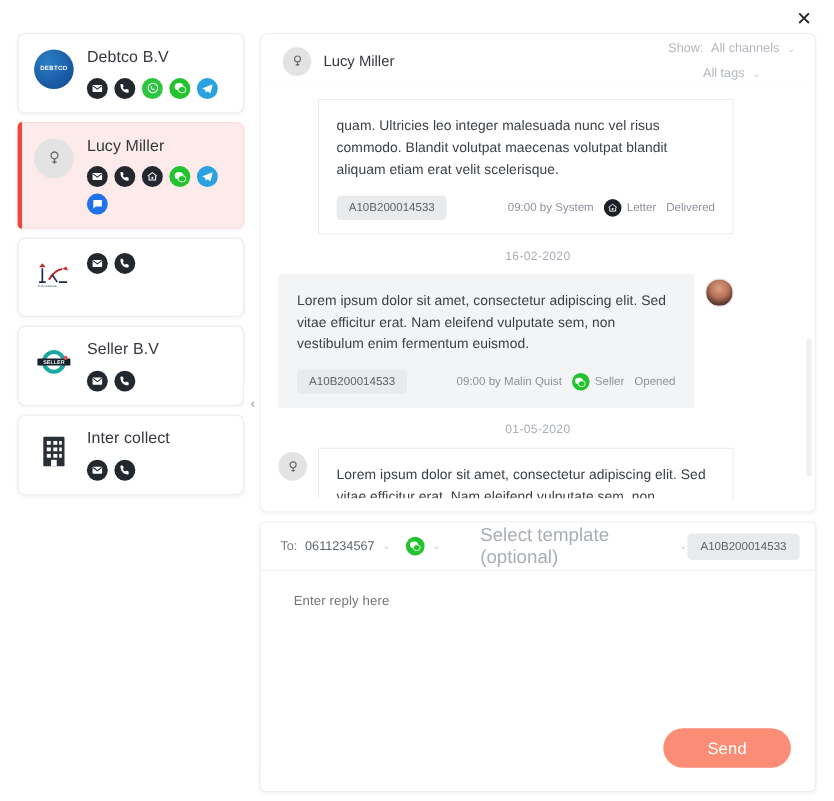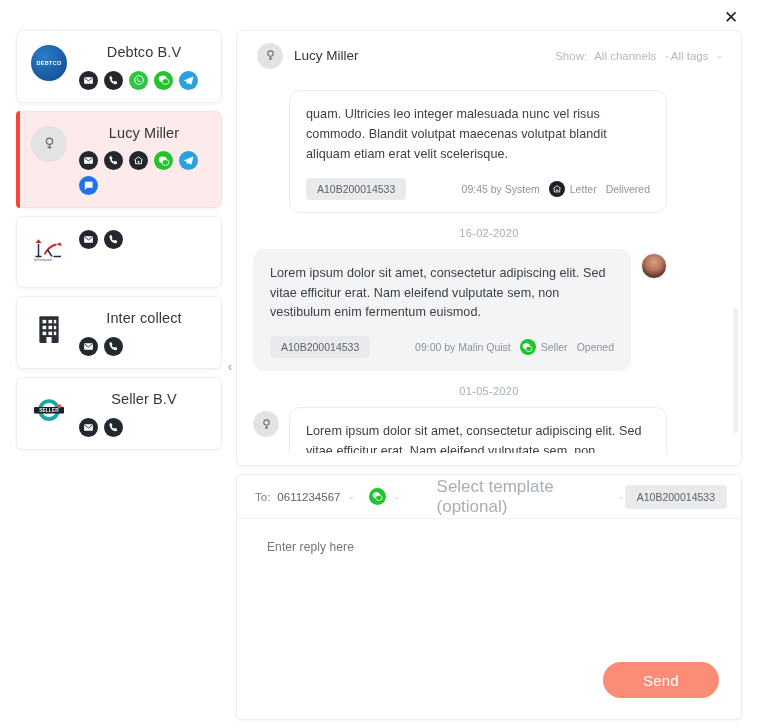--- a/index.html
+++ b/index.html
@@ -55,21 +55,21 @@
     background: radial-gradient(circle at 35% 30%, #2a7fc4 0%, #1b5fa8 55%, #114a8a 100%);
     color: #ffffff; font-size: 6px; font-weight: bold; letter-spacing: .3px;
   }
   .c-avatar.logo-person { background: #e3e3e3; color: #6d6d6d; }
   .c-avatar.logo-court  { background: #ffffff; border-radius: 0; }
   .c-avatar.logo-seller { background: #ffffff; border-radius: 0; }
   .c-avatar.logo-build  { background: #ffffff; border-radius: 0; color: #2b2f38; }
   .c-body { flex: 1; min-width: 0; padding-top: 1px; }
   .c-name {
     font-size: 14.5px; color: #33373d; line-height: 1.22;
-    margin-bottom: 9px; letter-spacing: .1px; text-align: center;
+    margin-bottom: 9px; letter-spacing: .1px;
   }
   .chan-row { display: flex; gap: 6px; align-items: center; flex-wrap: wrap; }
   .chan {
     width: 19px; height: 19px; border-radius: 50%;
     display: flex; align-items: center; justify-content: center;
     flex: 0 0 19px;
   }
   .chan svg { display: block; }
   .ch-dark { background: #23272e; }
   .ch-green { background: #2ec641; }
@@ -104,21 +104,21 @@
     padding: 0 18px 0 20px;
     box-shadow: 0 1px 2px rgba(20,30,50,0.04);
   }
   .hdr-avatar {
     width: 26px; height: 26px; border-radius: 50%;
     background: #e3e3e3; color: #6d6d6d;
     display: flex; align-items: center; justify-content: center;
     flex: 0 0 26px; margin-right: 11px;
   }
   .hdr-name { font-size: 13.5px; color: #33373d; }
-  .hdr-filters { margin-left: auto; display: flex; align-items: center; gap: 0; }
+  .hdr-filters { margin-left: auto; display: flex; align-items: center; gap: 11px; flex-direction: column; }
   .flt { display: flex; align-items: center; gap: 7px; cursor: pointer; }
   .flt-label { font-size: 11.5px; color: #b3b8bf; }
   .flt-value { font-size: 11.5px; color: #b3b8bf; }
   .caret { color: #ccd1d7; font-size: 9px; line-height: 1; }
 
   
   .messages-wrap {
     position: relative;
     flex: 0 0 386px;
     background: #ffffff;
@@ -150,21 +150,21 @@
     display: flex; align-items: center; justify-content: center;
   }
   .msg-avatar.person { background: #e3e3e3; color: #6d6d6d; }
   .msg-avatar.photo {
     background: radial-gradient(circle at 50% 34%, #d9a184 0%, #b8715a 42%, #5b3b2e 72%, #3c2a22 100%);
     border: 1px solid #e8e8e8;
   }
 
   .bubble {
     max-width: 378px; min-width: 300px;
-    border-radius: 11px; padding: 14px 16px 12px 16px;
+    border-radius: 1px; padding: 14px 16px 12px 16px;
   }
   .bubble.outgoing { background: #ffffff; border: 1px solid #e9ecef; }
   .bubble.incoming { background: #f3f4f5; border: 1px solid #f3f4f5; }
   .bubble-text {
     font-size: 12.6px; color: #3b4046; line-height: 1.58;
     letter-spacing: .05px;
   }
   .meta-row {
     display: flex; align-items: center; gap: 10px;
     margin-top: 13px; flex-wrap: nowrap;
@@ -341,20 +341,46 @@
             <path d="M9 10h2v17H9z" fill="#1a2b4a"></path>
             <path d="M6 9h8l-4-5z" fill="#c1292e"></path>
             <path d="M18 24c4-7 10-12 16-13" stroke="#c1292e" stroke-width="2.4" fill="none"></path>
             <path d="M34 11l5-3 2 5z" fill="#c1292e"></path>
             <path d="M30 26h10v2H30z" fill="#1a2b4a"></path>
             <path d="M22 18l6 9" stroke="#1a2b4a" stroke-width="2" fill="none"></path>
             <text x="4" y="33" font-size="3.4" fill="#43506b" font-family="Liberation Sans">de Rechtspraak</text>
           </svg>
         </div>
         <div class="c-body">
+          <div class="chan-row">
+            <span class="chan ch-dark">
+              <svg width="11" height="11" viewBox="0 0 24 24" fill="none" stroke="#fff" stroke-width="2.4">
+                <rect x="2.5" y="5" width="19" height="14" rx="1.5" fill="#fff" stroke="none"></rect>
+                <path d="M3.5 6.5 12 13l8.5-6.5" stroke="#23272e" stroke-width="2"></path>
+              </svg>
+            </span>
+            <span class="chan ch-dark">
+              <svg width="11" height="11" viewBox="0 0 24 24" fill="#fff">
+                <path d="M6.6 2.8c.9 0 1.5.5 1.8 1.3l1 2.6c.3.8.1 1.6-.5 2.1l-1 .9c1 2.1 2.7 3.8 4.8 4.8l.9-1c.5-.6 1.3-.8 2.1-.5l2.6 1c.8.3 1.3.9 1.3 1.8v2.4c0 1.2-1 2.1-2.2 2C9.6 20 4 14.4 3.2 5.1 3.1 3.9 4 2.9 5.2 2.8z"></path>
+              </svg>
+            </span>
+          </div>
+        </div>
+      </div>
+      <div class="contact-card">
+        <div class="c-avatar logo-seller">
+          <svg width="38" height="28" viewBox="0 0 48 34">
+            <circle cx="24" cy="17" r="12" fill="none" stroke="#1aa8a0" stroke-width="5"></circle>
+            <rect x="4" y="13" width="40" height="8.5" rx="1" fill="#16202b"></rect>
+            <text x="24" y="19.8" font-size="6.6" fill="#e8eef2" text-anchor="middle" font-family="Liberation Sans" font-weight="bold">SELLER</text>
+            <circle cx="38" cy="12" r="2.6" fill="#e2504a"></circle>
+          </svg>
+        </div>
+        <div class="c-body">
+          <div class="c-name">Seller B.V</div>
           <div class="chan-row">
             <span class="chan ch-dark">
               <svg width="11" height="11" viewBox="0 0 24 24" fill="none" stroke="#fff" stroke-width="2.4">
                 <rect x="2.5" y="5" width="19" height="14" rx="1.5" fill="#fff" stroke="none"></rect>
                 <path d="M3.5 6.5 12 13l8.5-6.5" stroke="#23272e" stroke-width="2"></path>
               </svg>
             </span>
             <span class="chan ch-dark">
               <svg width="11" height="11" viewBox="0 0 24 24" fill="#fff">
                 <path d="M6.6 2.8c.9 0 1.5.5 1.8 1.3l1 2.6c.3.8.1 1.6-.5 2.1l-1 .9c1 2.1 2.7 3.8 4.8 4.8l.9-1c.5-.6 1.3-.8 2.1-.5l2.6 1c.8.3 1.3.9 1.3 1.8v2.4c0 1.2-1 2.1-2.2 2C9.6 20 4 14.4 3.2 5.1 3.1 3.9 4 2.9 5.2 2.8z"></path>
@@ -391,46 +417,20 @@
               </svg>
             </span>
             <span class="chan ch-dark">
               <svg width="11" height="11" viewBox="0 0 24 24" fill="#fff">
                 <path d="M6.6 2.8c.9 0 1.5.5 1.8 1.3l1 2.6c.3.8.1 1.6-.5 2.1l-1 .9c1 2.1 2.7 3.8 4.8 4.8l.9-1c.5-.6 1.3-.8 2.1-.5l2.6 1c.8.3 1.3.9 1.3 1.8v2.4c0 1.2-1 2.1-2.2 2C9.6 20 4 14.4 3.2 5.1 3.1 3.9 4 2.9 5.2 2.8z"></path>
               </svg>
             </span>
           </div>
         </div>
       </div>
-      <div class="contact-card">
-        <div class="c-avatar logo-seller">
-          <svg width="38" height="28" viewBox="0 0 48 34">
-            <circle cx="24" cy="17" r="12" fill="none" stroke="#1aa8a0" stroke-width="5"></circle>
-            <rect x="4" y="13" width="40" height="8.5" rx="1" fill="#16202b"></rect>
-            <text x="24" y="19.8" font-size="6.6" fill="#e8eef2" text-anchor="middle" font-family="Liberation Sans" font-weight="bold">SELLER</text>
-            <circle cx="38" cy="12" r="2.6" fill="#e2504a"></circle>
-          </svg>
-        </div>
-        <div class="c-body">
-          <div class="c-name">Seller B.V</div>
-          <div class="chan-row">
-            <span class="chan ch-dark">
-              <svg width="11" height="11" viewBox="0 0 24 24" fill="none" stroke="#fff" stroke-width="2.4">
-                <rect x="2.5" y="5" width="19" height="14" rx="1.5" fill="#fff" stroke="none"></rect>
-                <path d="M3.5 6.5 12 13l8.5-6.5" stroke="#23272e" stroke-width="2"></path>
-              </svg>
-            </span>
-            <span class="chan ch-dark">
-              <svg width="11" height="11" viewBox="0 0 24 24" fill="#fff">
-                <path d="M6.6 2.8c.9 0 1.5.5 1.8 1.3l1 2.6c.3.8.1 1.6-.5 2.1l-1 .9c1 2.1 2.7 3.8 4.8 4.8l.9-1c.5-.6 1.3-.8 2.1-.5l2.6 1c.8.3 1.3.9 1.3 1.8v2.4c0 1.2-1 2.1-2.2 2C9.6 20 4 14.4 3.2 5.1 3.1 3.9 4 2.9 5.2 2.8z"></path>
-              </svg>
-            </span>
-          </div>
-        </div>
-      </div>
     </div>
 
   <div class="collapse-handle">‹</div>
 
   <div class="chat-panel">
 
     <div class="chat-header">
       <div class="hdr-avatar">
         <svg width="13" height="13" viewBox="0 0 24 24" fill="none" stroke="#6d6d6d" stroke-width="2">
           <circle cx="12" cy="8.5" r="5"></circle>
@@ -453,21 +453,21 @@
 
     <div class="messages-wrap">
       <div class="msg-scroll" id="messages">
           <div class="msg-row left">
             <div style="width: 26px; flex: 0 0 26px;"></div>
             <div class="bubble outgoing">
               <div class="bubble-text">quam. Ultricies leo integer malesuada nunc vel risus commodo. Blandit volutpat maecenas volutpat blandit aliquam etiam erat velit scelerisque.</div>
               <div class="meta-row">
                 <span class="ref-chip">A10B200014533</span>
                 <div class="meta-right">
-                  <span class="meta-txt">09:45 by System</span>
+                  <span class="meta-txt">09:00 by System</span>
                   <span class="meta-chan">
                     <span class="meta-icon mi-dark">
                       <svg width="10" height="10" viewBox="0 0 24 24" fill="none" stroke="#fff" stroke-width="2">
                         <path d="M3 11 12 4l9 7"></path>
                         <path d="M5.5 11v8h13v-8"></path>
                         <circle cx="12" cy="14.5" r="2.2" fill="#fff" stroke="none"></circle>
                       </svg>
                     </span>
                     <span class="meta-txt">Letter</span>
                   </span>

